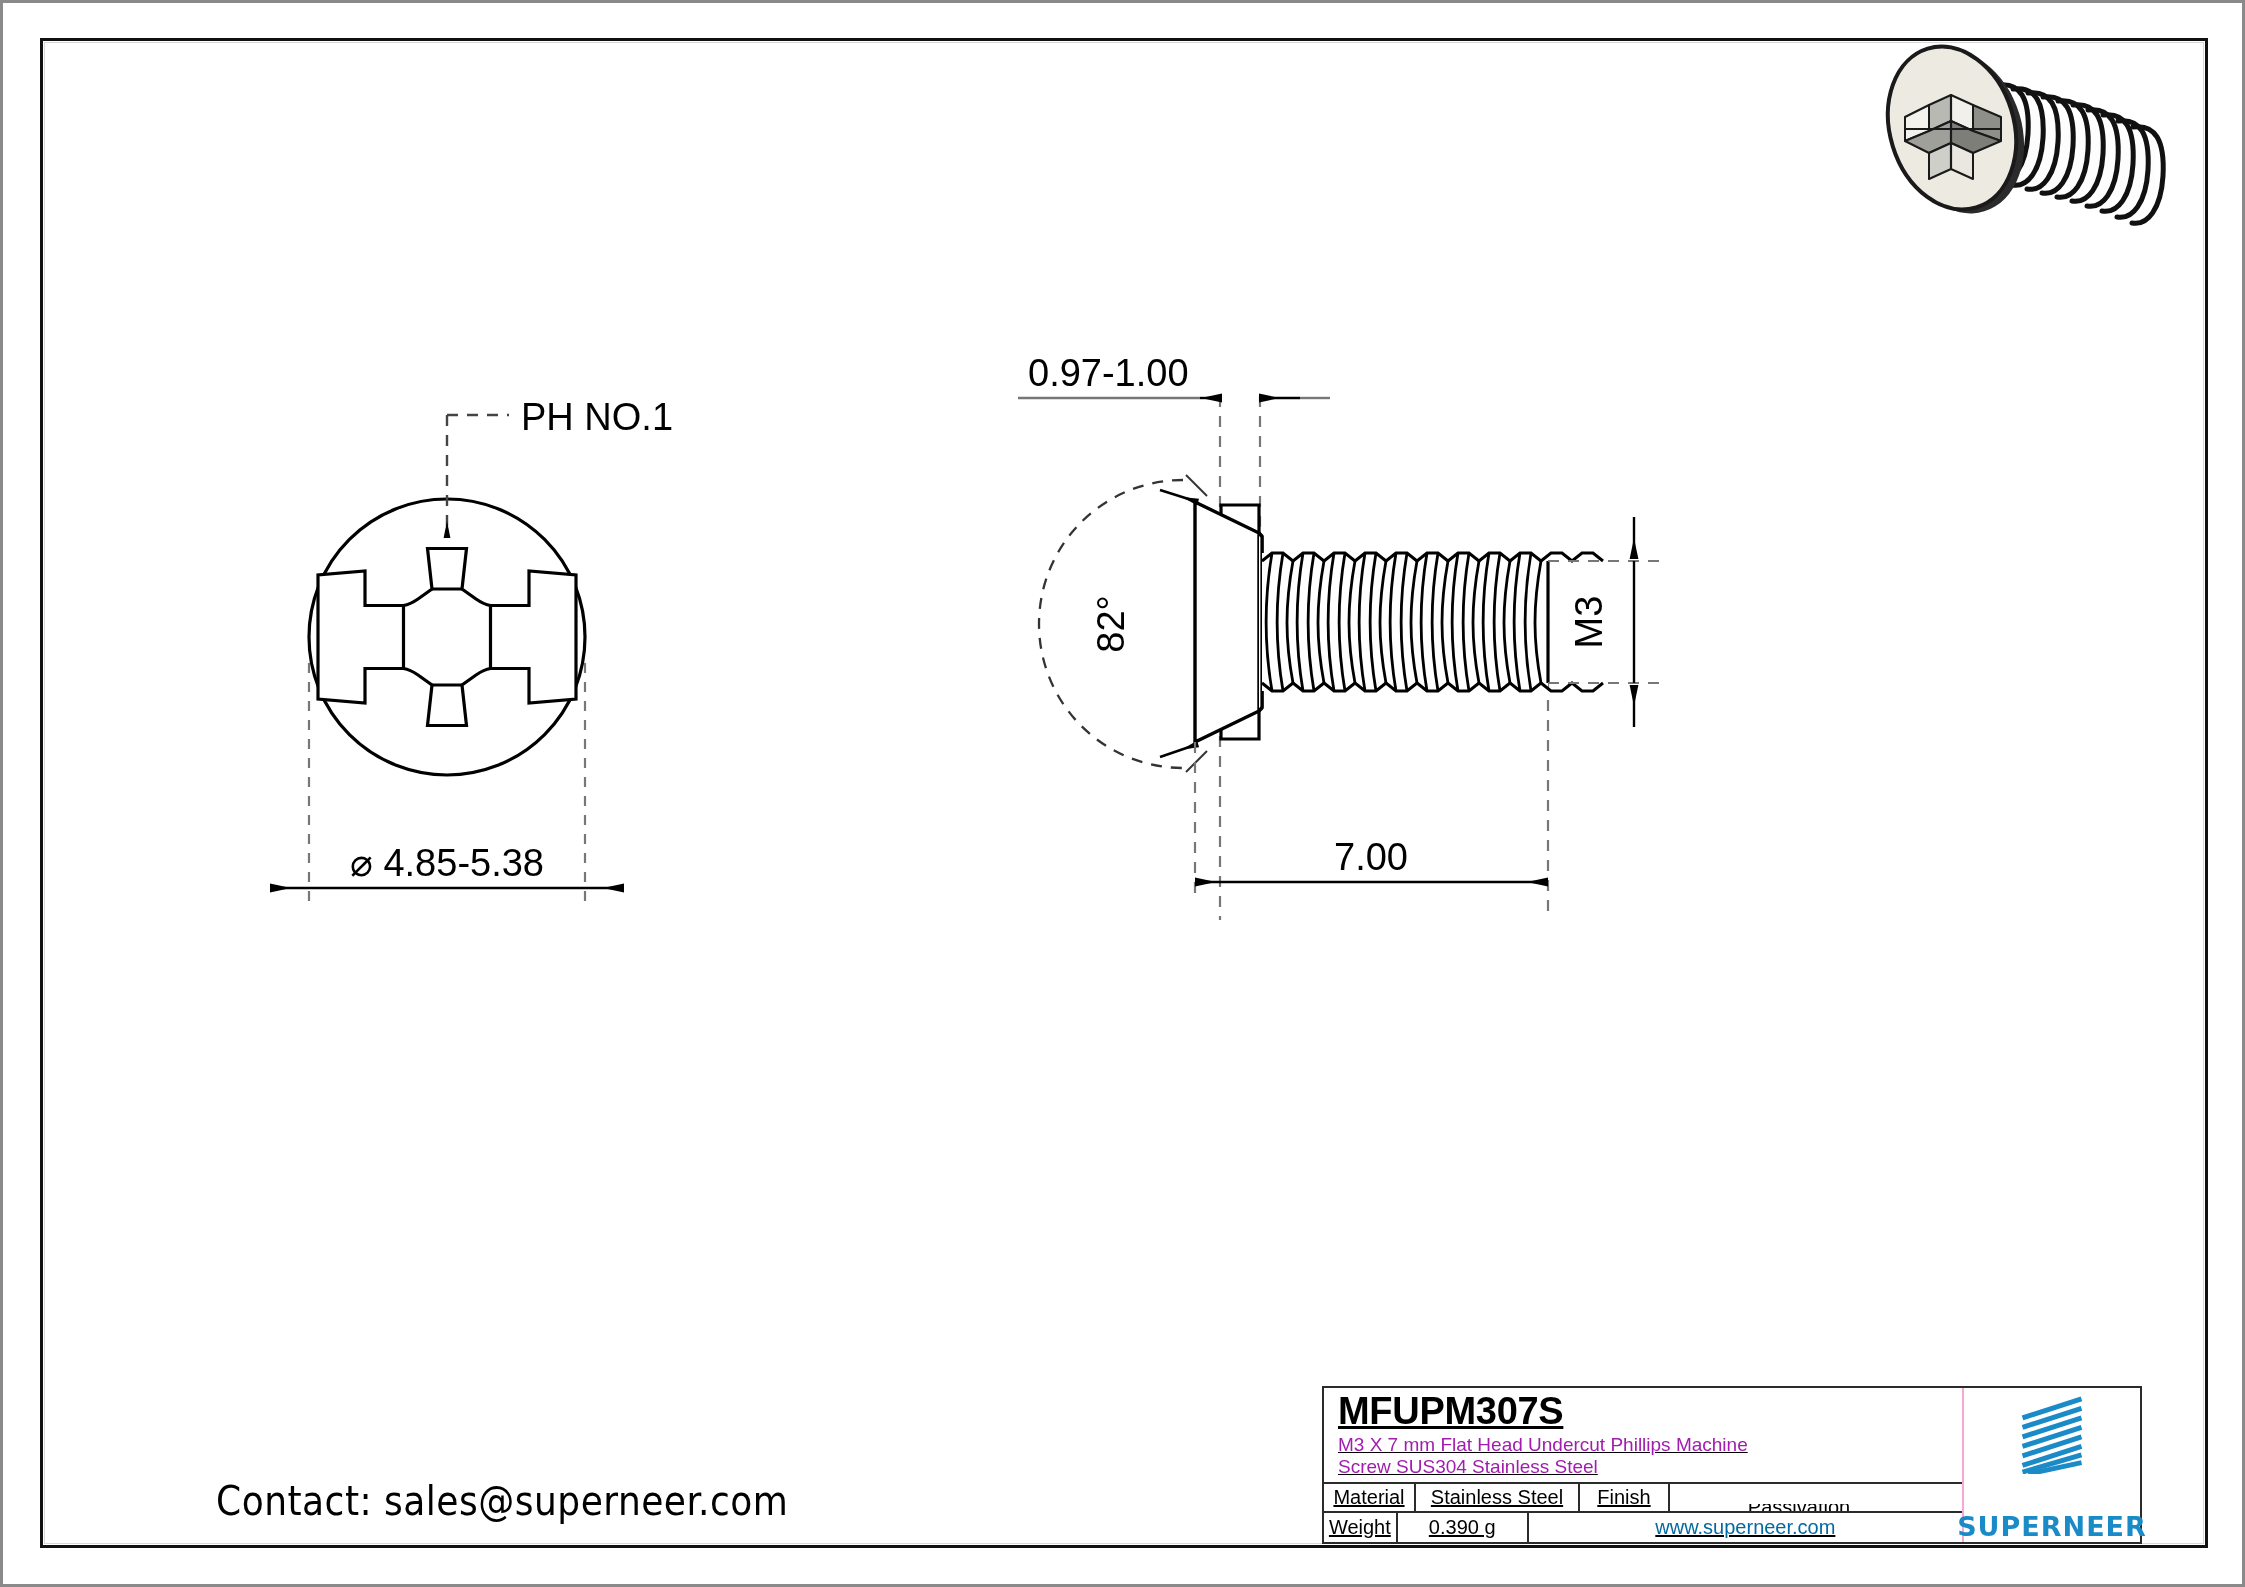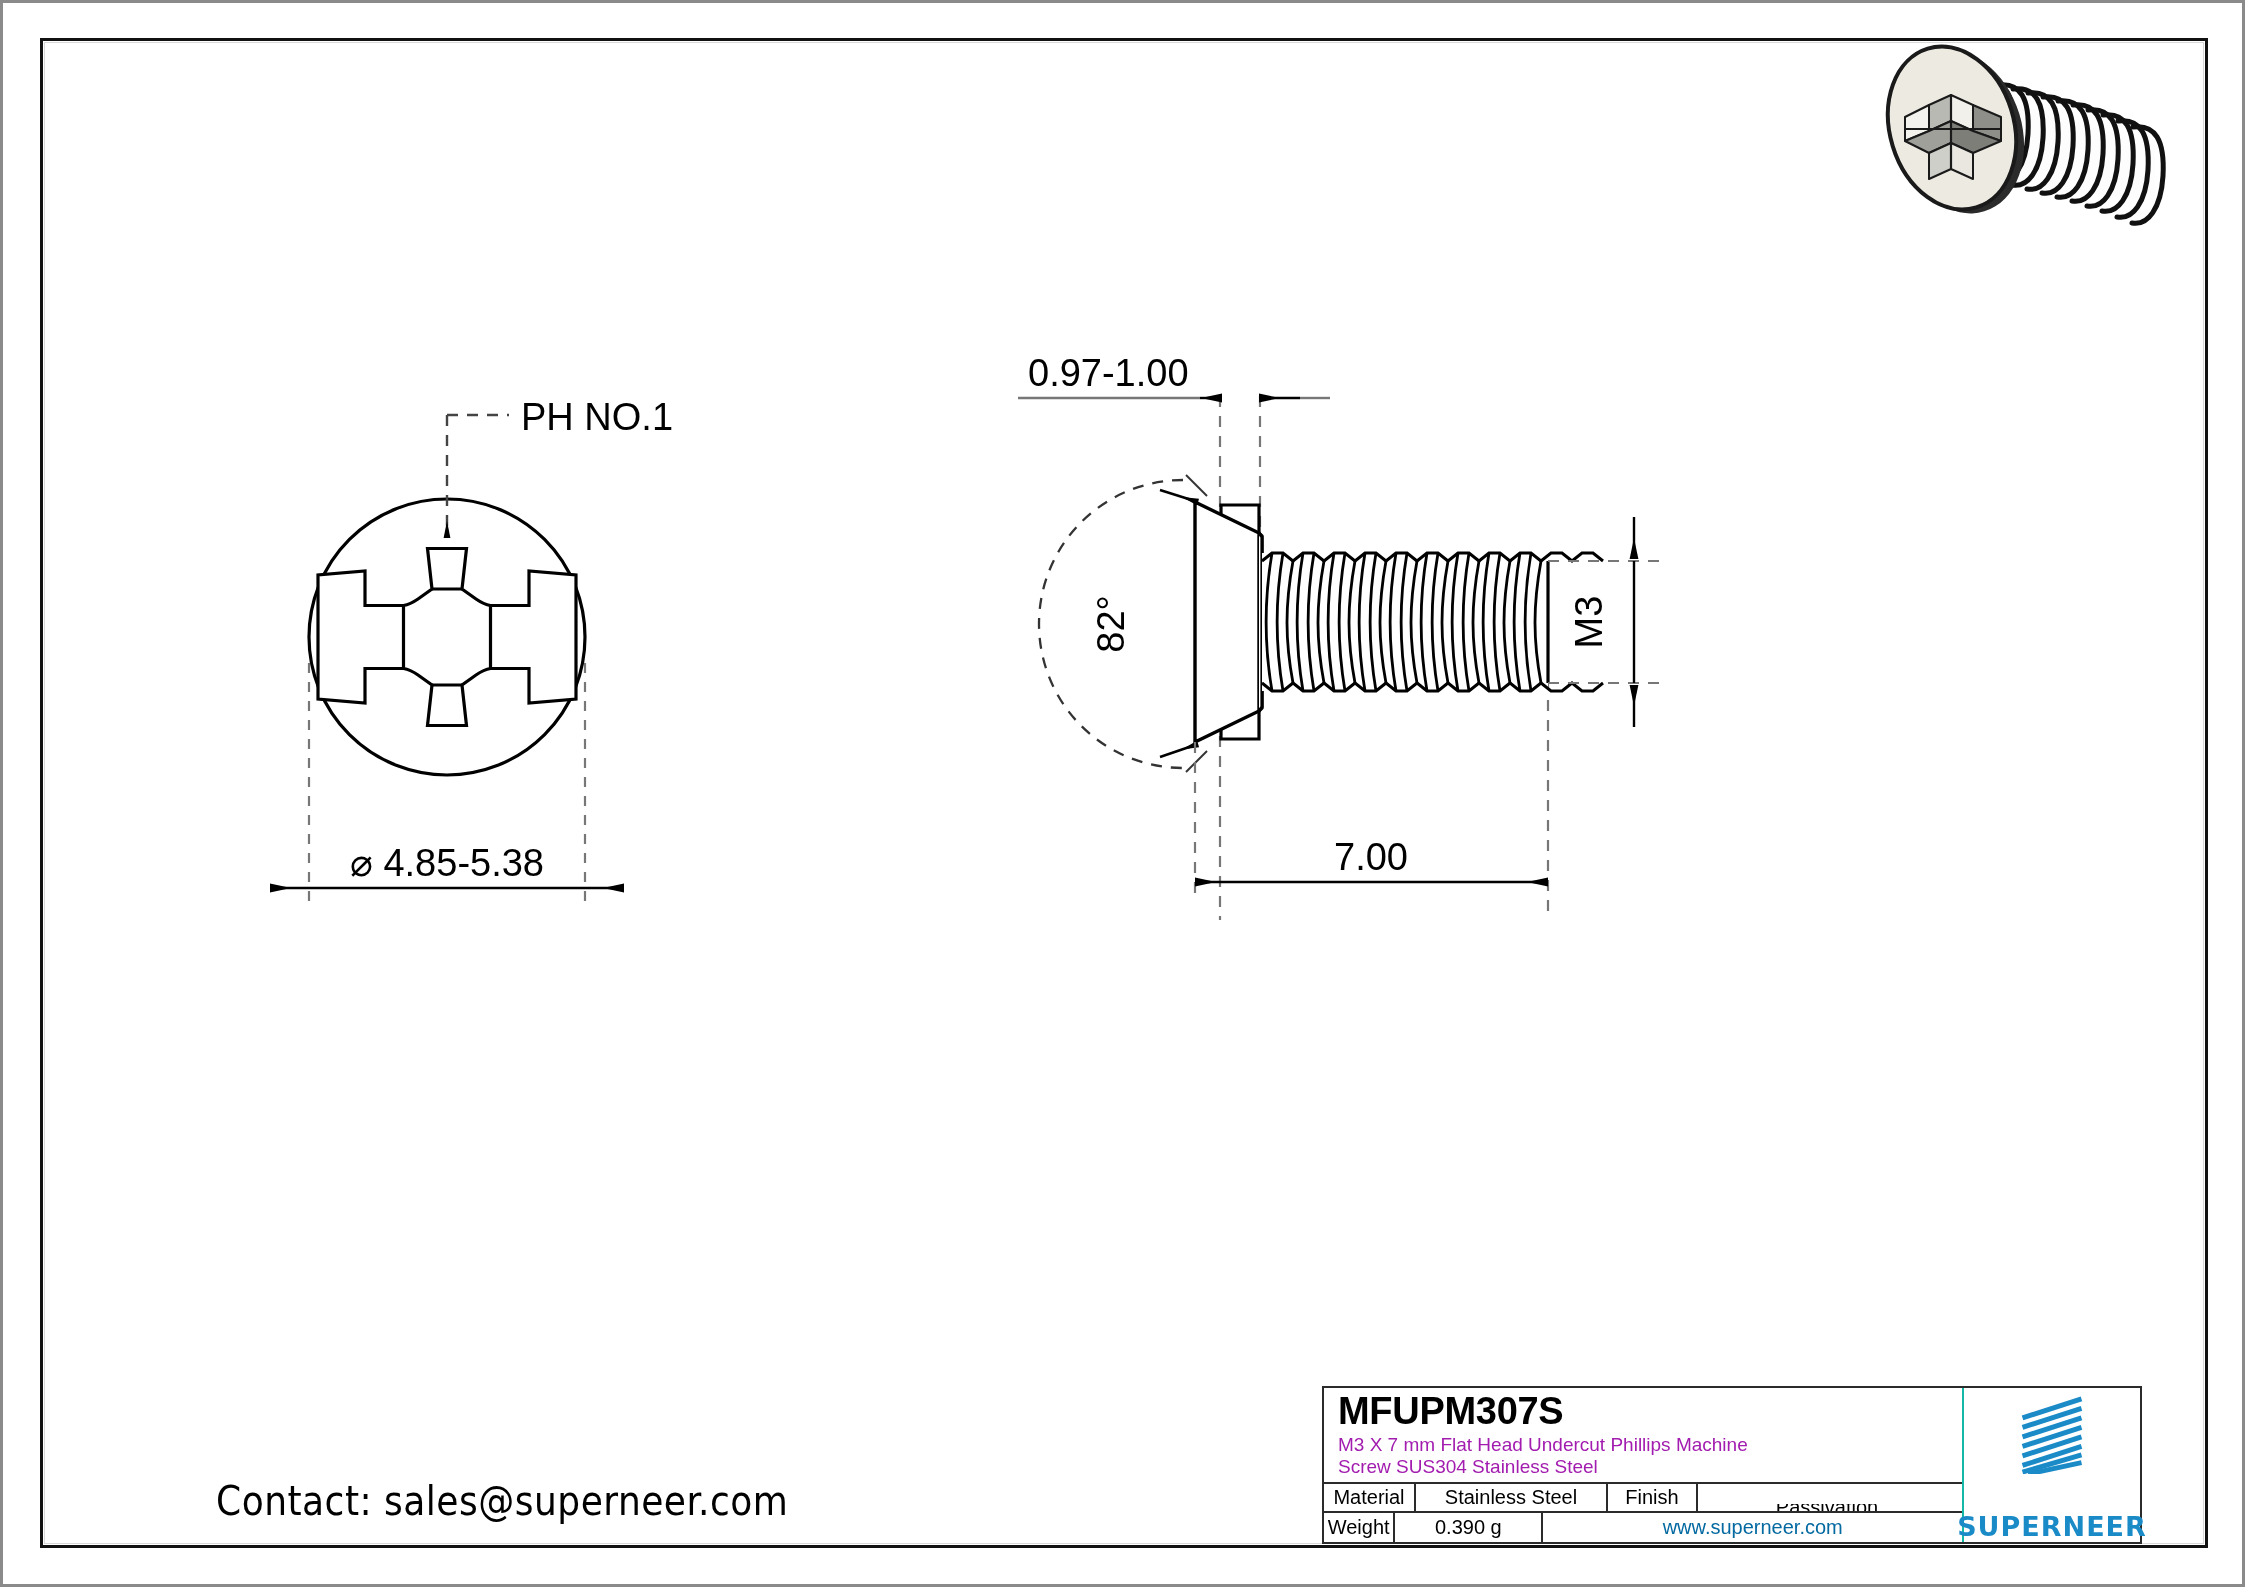--- a/index.html
+++ b/index.html
@@ -83,23 +83,24 @@
     box-sizing: border-box;
     border: 2px solid #2b2b2b;
     background: #ffffff;
     display: flex;
     flex-direction: row;
   }
   #tb-left {
     width: 640px;
     height: 100%;
     box-sizing: border-box;
-    border-right: 2px solid #14b8a6;
+    border-right: 2px solid #f9a8d4;
     display: flex;
     flex-direction: column;
+    text-decoration: underline;
   }
   #tb-desc-area {
     box-sizing: border-box;
     border-bottom: 2px solid #2b2b2b;
     padding: 3px 0 2px 14px;
     height: 96px;
   }
   #tb-part-no {
     font-size: 38px;
     font-weight: bold;
@@ -125,21 +126,21 @@
     display: flex;
     align-items: center;
     justify-content: center;
     font-size: 20px;
     color: #000;
     overflow: hidden;
     white-space: nowrap;
   }
   .tb-div { border-right: 2px solid #2b2b2b; text-align: right; }
   .c-label  { width: 92px; }
-  .c-value  { width: 192px; }
+  .c-value  { width: 164px; }
   .c-finish { width: 90px; }
   .c-fvalue { width: 258px; margin-top: 20px; }
   .c-weblink {
     width: 544px;
     color: #0369a1;
   }
   #tb-right {
     width: 176px;
     height: 100%;
     position: relative;

